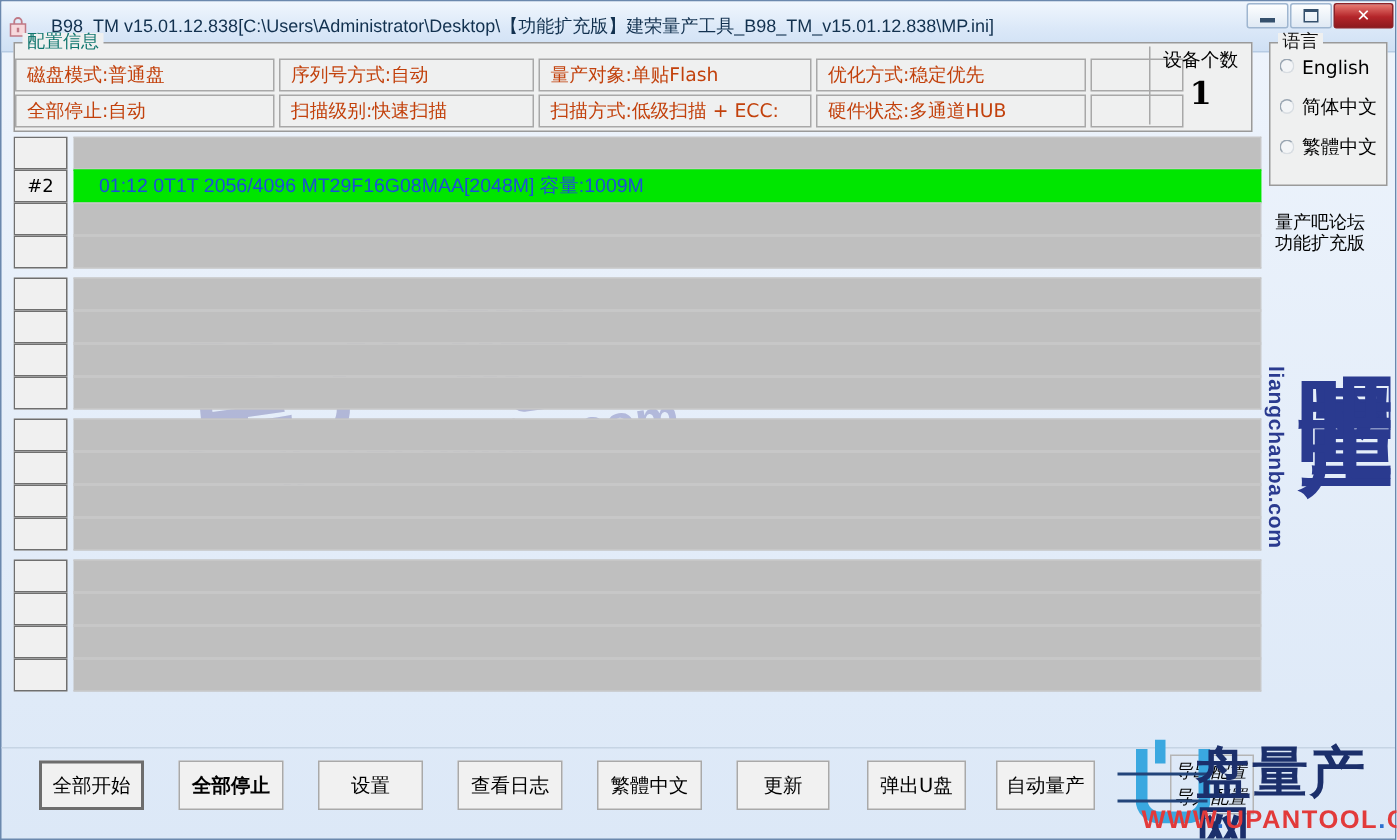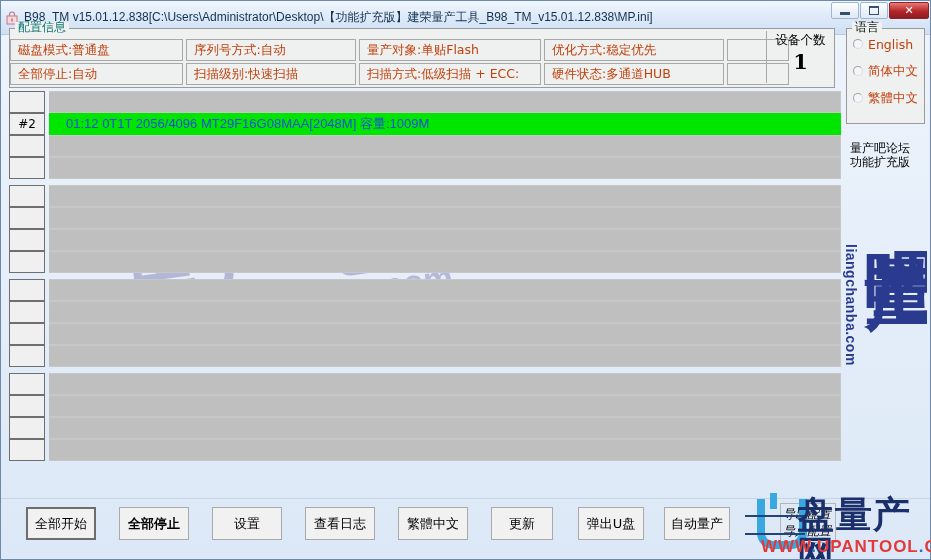--- a/index.html
+++ b/index.html
@@ -14,20 +14,21 @@
     border:1px solid #6b88ad;
     box-sizing:border-box;
   }
   
   .titlebar{
     position:absolute;left:0;top:0;width:929px;height:34px;
     background:linear-gradient(#f0f6fd,#dbe8f8 55%,#cfe0f4);
     border-bottom:1px solid #b6cbe4;
     display:flex;align-items:center;
     box-sizing:border-box;
+    gap:10px;
   }
   .tb-icon{
     width:14px;height:14px;margin-left:4px;margin-right:5px;
     position:relative;flex:none;
   }
   .tb-title{
     font-size:12px;color:#12314f;white-space:nowrap;
     letter-spacing:0px;
     font-family:"Liberation Sans","DejaVu Sans",sans-serif;
   }
@@ -94,21 +95,21 @@
     padding:0 3px;font-size:12px;color:#111;line-height:11px;
   }
   .radio-row{
     display:flex;align-items:center;height:24px;margin-left:6px;margin-top:3px;
   }
   .radio{
     width:10px;height:10px;border-radius:50%;
     border:1px solid #9aa6b2;border-right-color:#d8dde2;border-bottom-color:#d8dde2;
     background:#f3f5f7;margin-right:5px;flex:none;box-sizing:border-box;
   }
-  .radio-label{font-size:12.5px;color:#c2410c;font-family:"DejaVu Sans",sans-serif;white-space:nowrap;}
+  .radio-label{font-size:12.5px;color:#000000;font-family:"DejaVu Sans",sans-serif;white-space:nowrap;}
   .forum-note{
     position:absolute;left:849px;top:140px;width:78px;
     font-size:12px;line-height:14px;color:#000;
     font-family:"DejaVu Sans",sans-serif;
   }
 
   
   .side-logo{
     position:absolute;left:830px;top:195px;width:96px;height:300px;
     overflow:hidden;

